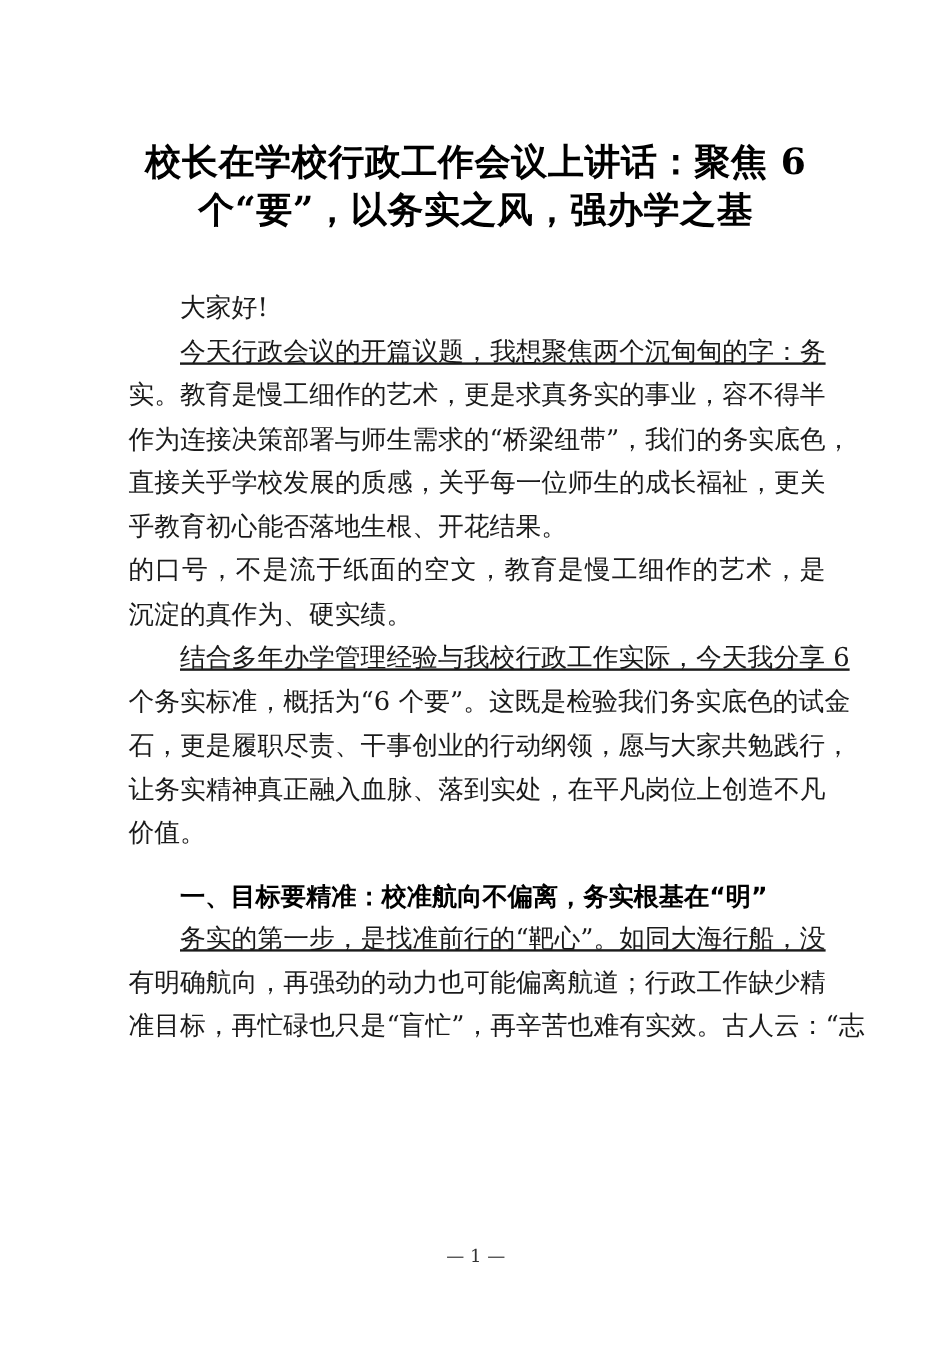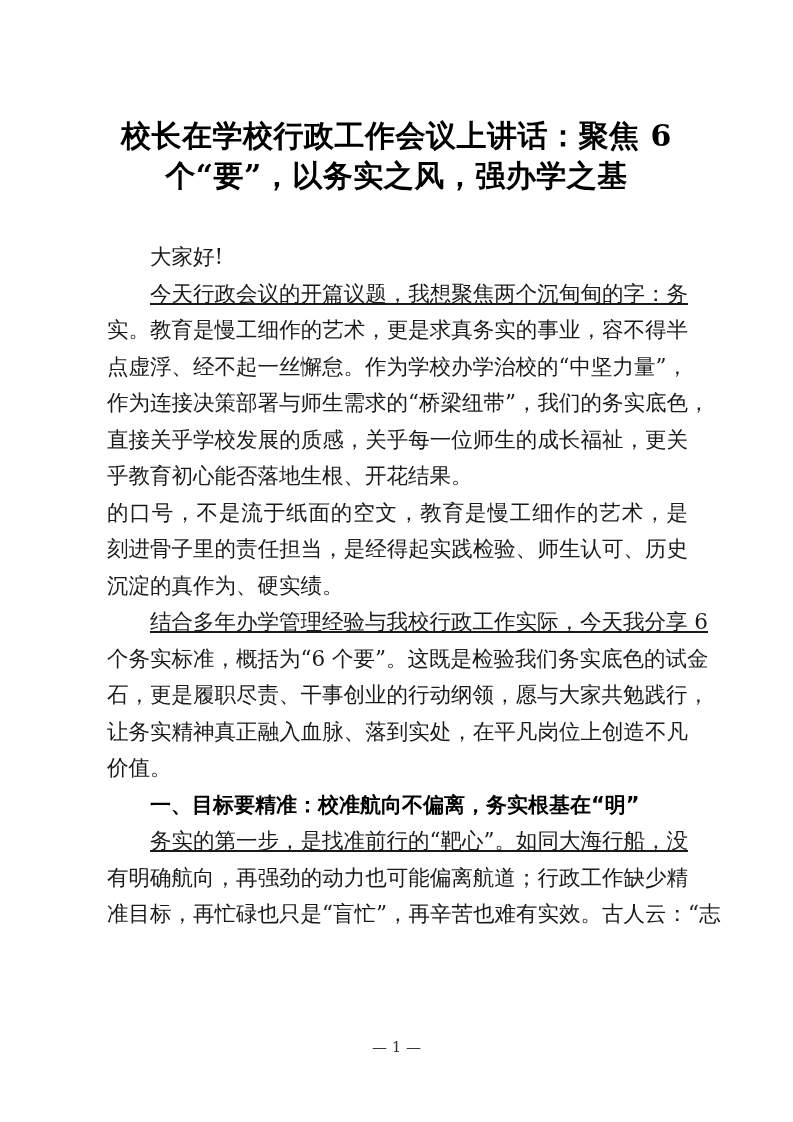--- a/index.html
+++ b/index.html
@@ -57,20 +57,21 @@
     }
     .body-text p.indent {
       text-indent: 43px;
     }
     .body-text p.heading {
       text-indent: 43px;
       font-family: "DejaVu Sans", "Liberation Sans", sans-serif;
       font-weight: bold;
       font-size: 21px;
       color: #000000;
+      margin-top: 15px;
     }
     .line {
       display: block;
       white-space: nowrap;
       text-align: justify;
       text-align-last: justify;
     }
     .line.last {
       text-align-last: left;
     }
@@ -98,29 +99,27 @@
     <span class="tline">校长在学校行政工作会议上讲话：聚焦 6</span>
     <span class="tline">个“要”，以务实之风，强办学之基</span>
   </div>
 
   <div class="body-text">
     <p class="indent">大家好!</p>
 
     <div>
       <span class="line first">今天行政会议的开篇议题，我想聚焦两个沉甸甸的字：务</span>
       <span class="line">实。教育是慢工细作的艺术，更是求真务实的事业，容不得半</span>
-      <span class="line">点虚浮、经不起一丝懈怠。作为学校办学治校的“中坚力量”，</span>
       <span class="line">作为连接决策部署与师生需求的“桥梁纽带”，我们的务实底色，</span>
       <span class="line">直接关乎学校发展的质感，关乎每一位师生的成长福祉，更关</span>
       <span class="line last">乎教育初心能否落地生根、开花结果。</span>
     </div>
 
     <div>
       <span class="line">的口号，不是流于纸面的空文，教育是慢工细作的艺术，是</span>
-      <span class="line">刻进骨子里的责任担当，是经得起实践检验、师生认可、历史</span>
       <span class="line last">沉淀的真作为、硬实绩。</span>
     </div>
 
     <div>
       <span class="line first">结合多年办学管理经验与我校行政工作实际，今天我分享 6</span>
       <span class="line">个务实标准，概括为“6 个要”。这既是检验我们务实底色的试金</span>
       <span class="line">石，更是履职尽责、干事创业的行动纲领，愿与大家共勉践行，</span>
       <span class="line">让务实精神真正融入血脉、落到实处，在平凡岗位上创造不凡</span>
       <span class="line last">价值。</span>
     </div>

